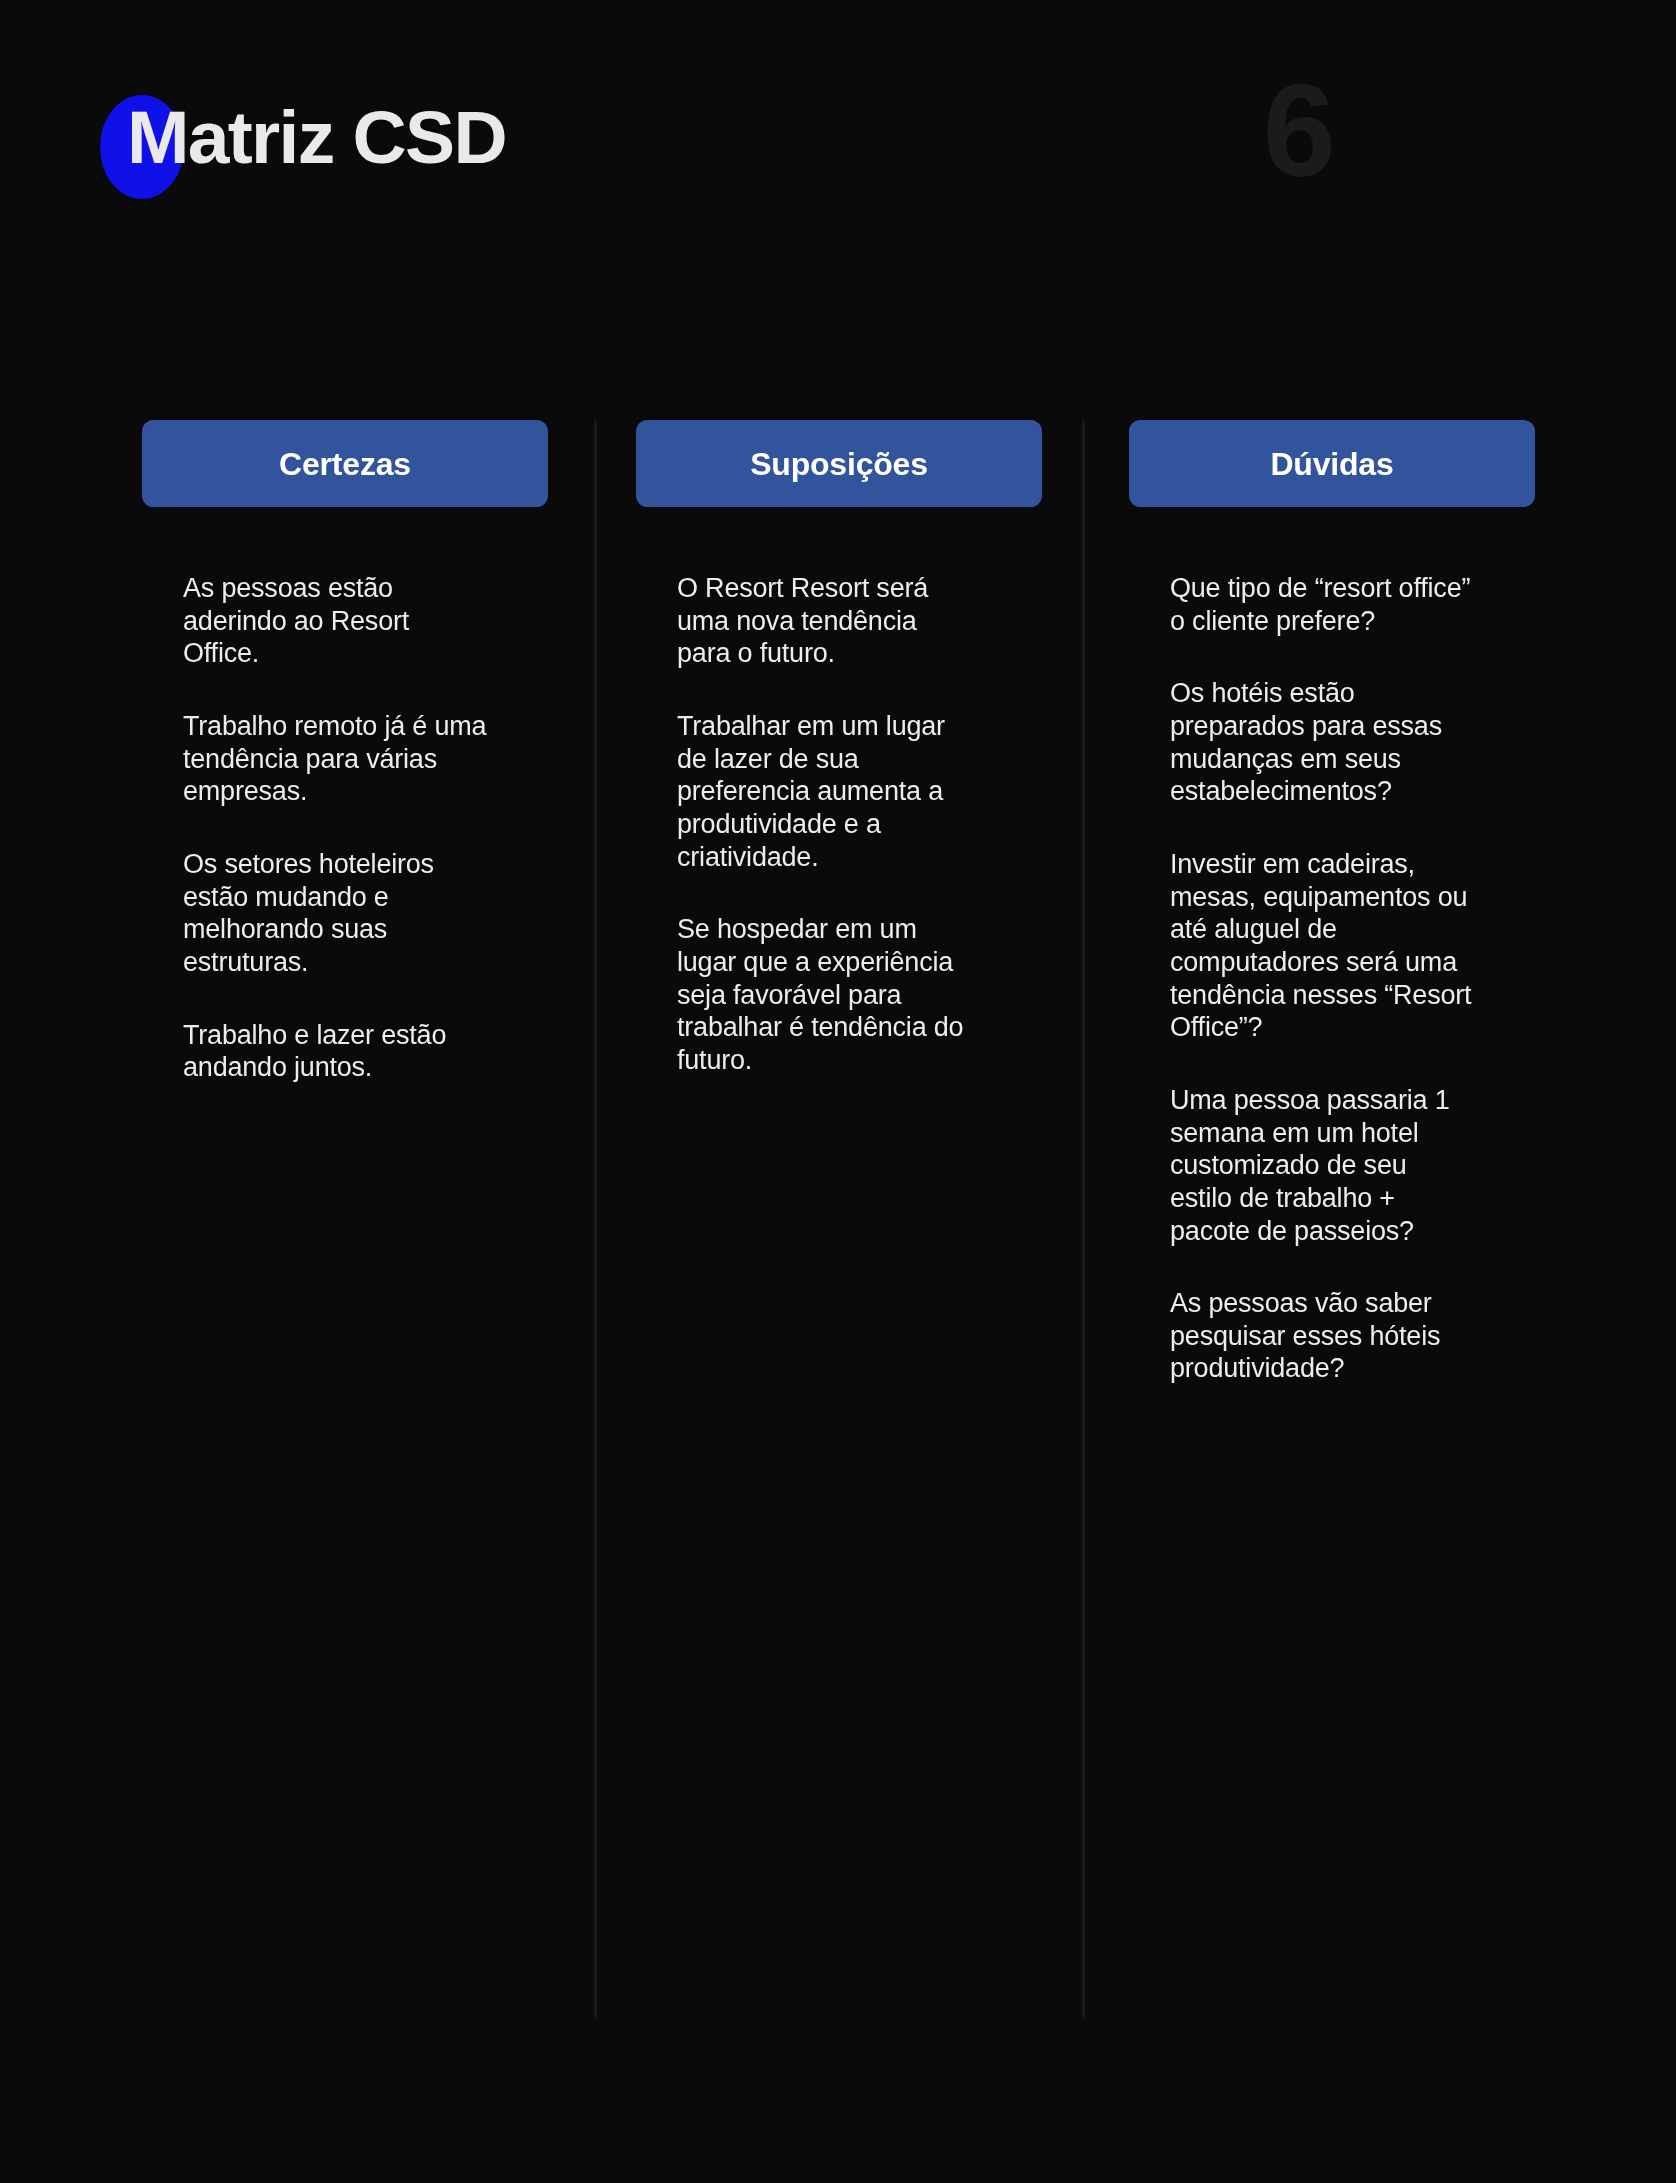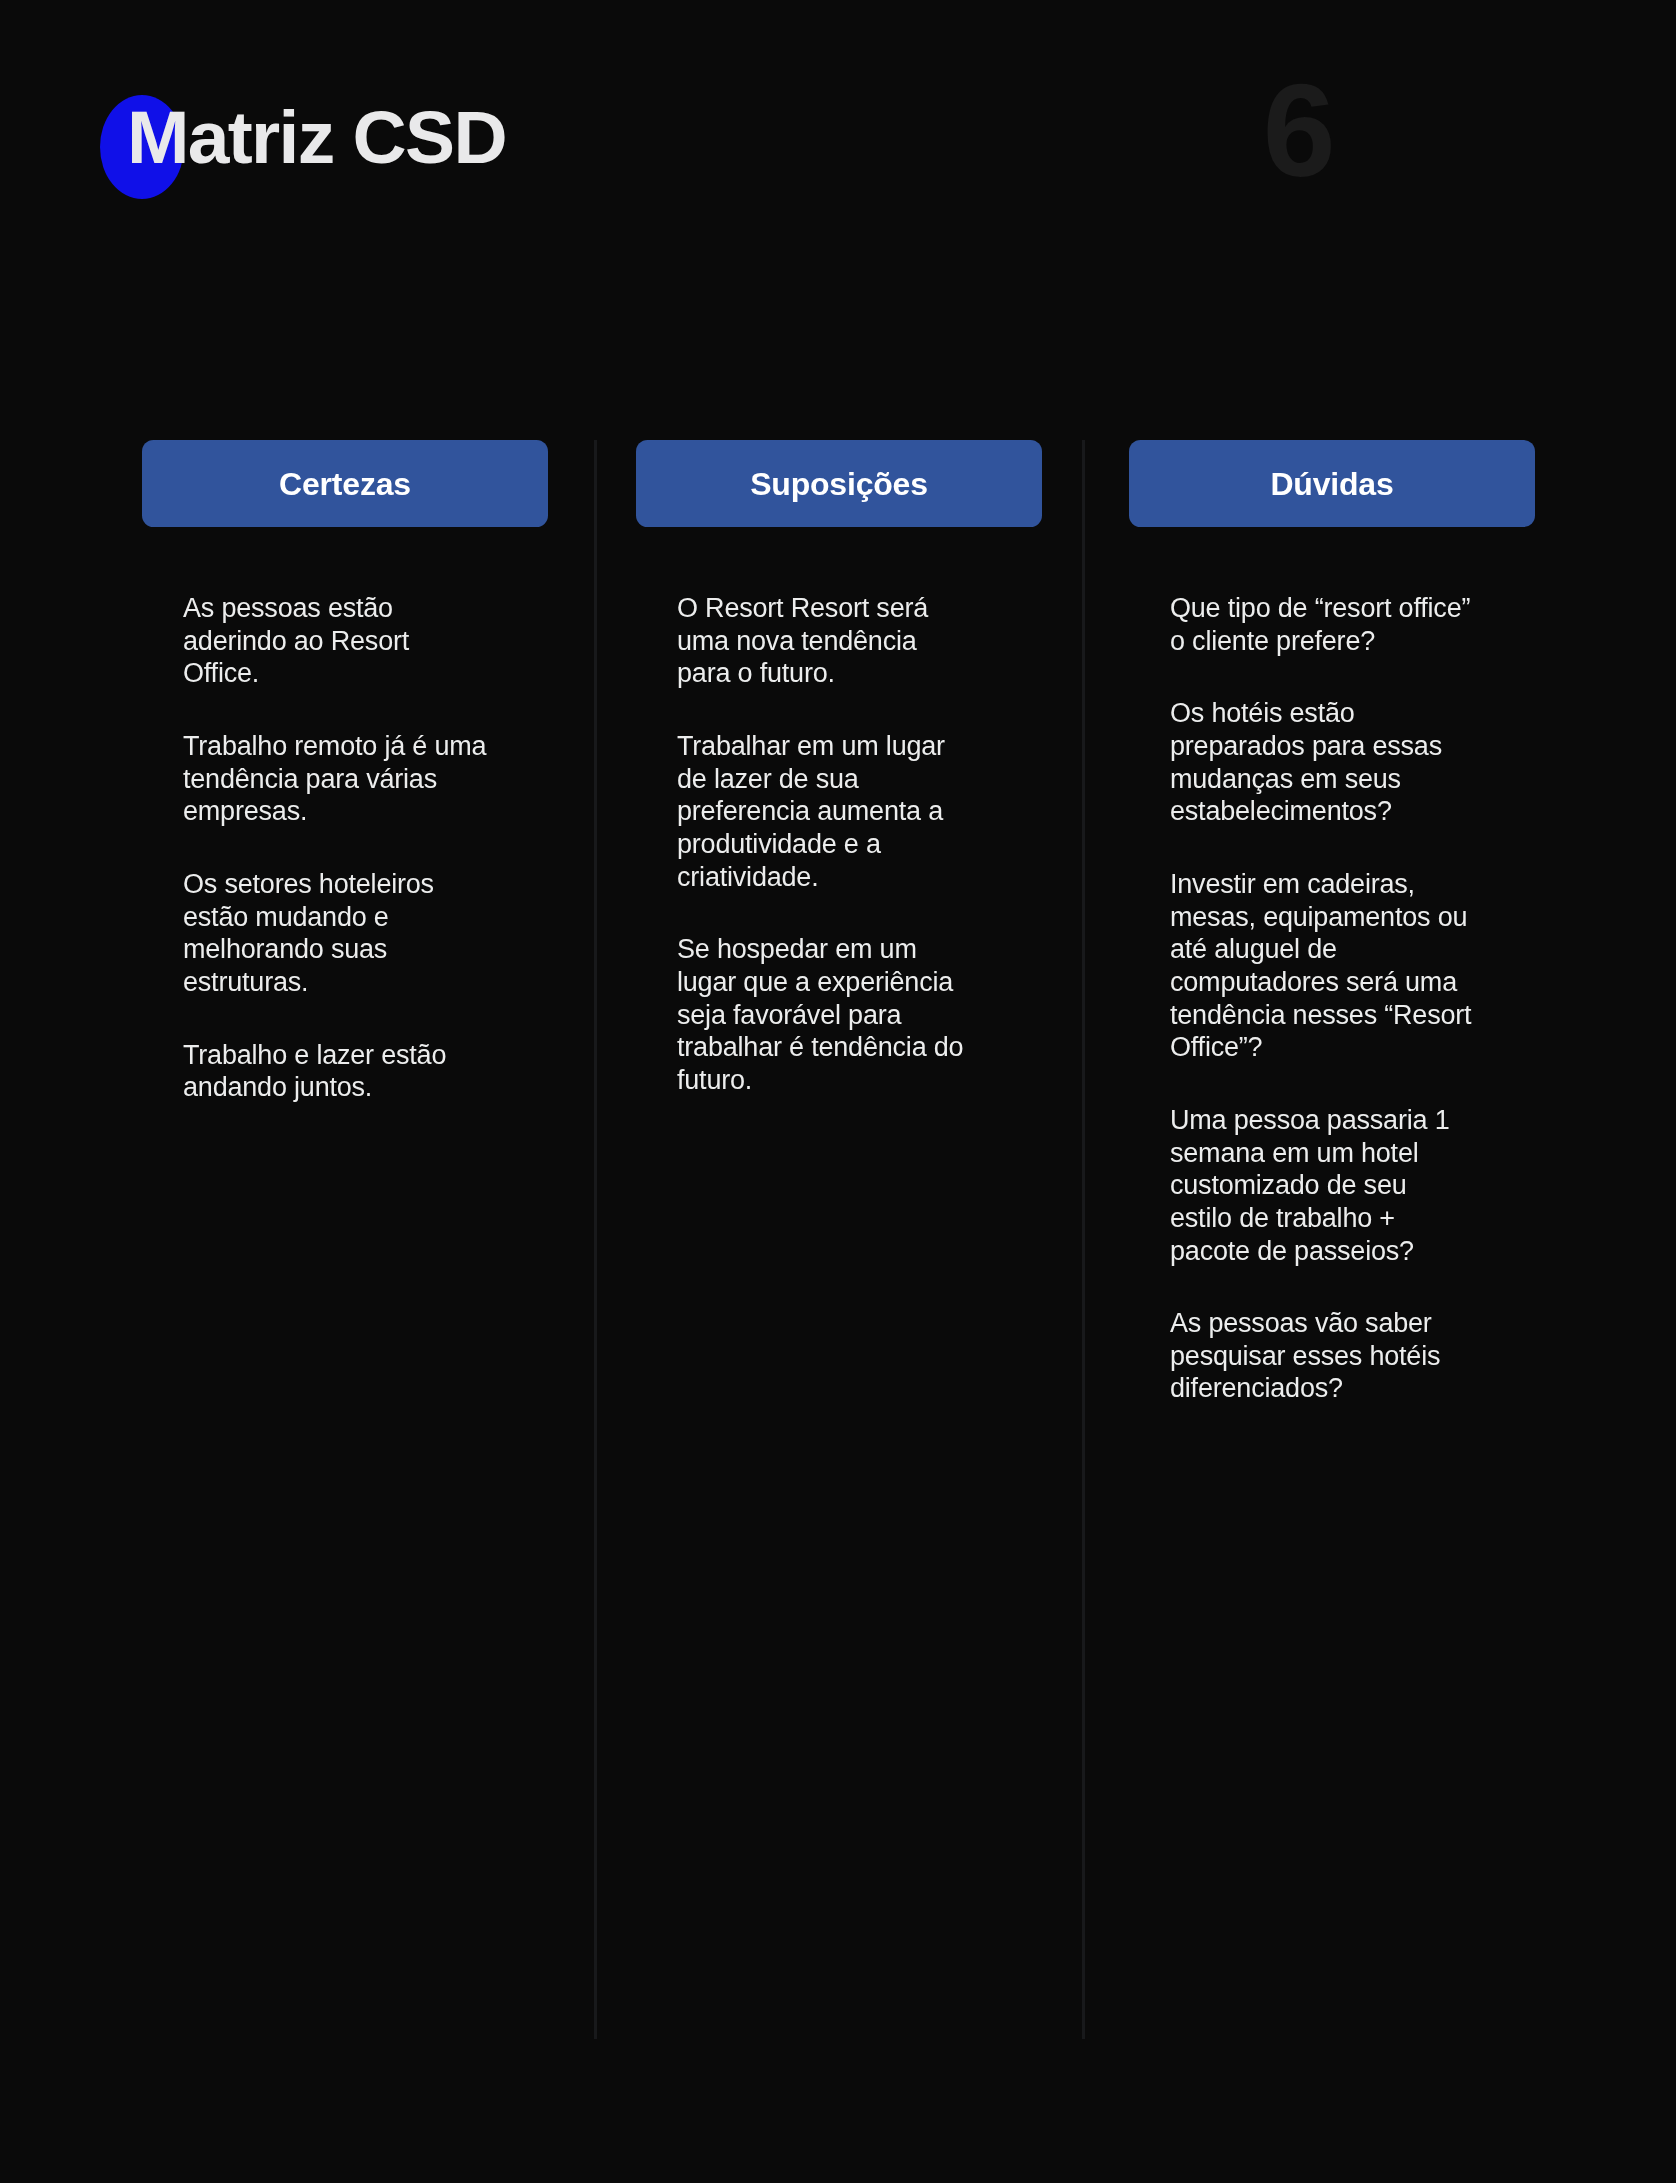--- a/index.html
+++ b/index.html
@@ -66,21 +66,21 @@
     font-size: 131px;
     font-weight: 700;
     color: #1b1b1b;
     line-height: 1;
     letter-spacing: -2.6px;
   }
 
   
   .matrix {
     position: absolute;
-    top: 440px;
+    top: 420px;
     left: 0;
     width: 1677px;
     height: 1616px;
   }
 
   .divider {
     position: absolute;
     top: 0;
     width: 2.6px;
     height: 1599px;
@@ -178,18 +178,18 @@
 
   <div class="column col-3">
     <div class="col-header">
       <span class="col-header-label">Dúvidas</span>
     </div>
     <div class="col-body">
       <p class="item">Que tipo de “resort office” o cliente prefere?</p>
       <p class="item">Os hotéis estão preparados para essas mudanças em seus estabelecimentos?</p>
       <p class="item">Investir em cadeiras, mesas, equipamentos ou até aluguel de computadores será uma tendência nesses “Resort Office”?</p>
       <p class="item">Uma pessoa passaria 1 semana em um hotel customizado de seu estilo de trabalho + pacote de passeios?</p>
-      <p class="item">As pessoas vão saber pesquisar esses hotéis diferenciados?</p>
+      <p class="item">As pessoas vão saber pesquisar esses hóteis produtividade?</p>
     </div>
   </div>
 
 </div>
 
 
 </body></html>

